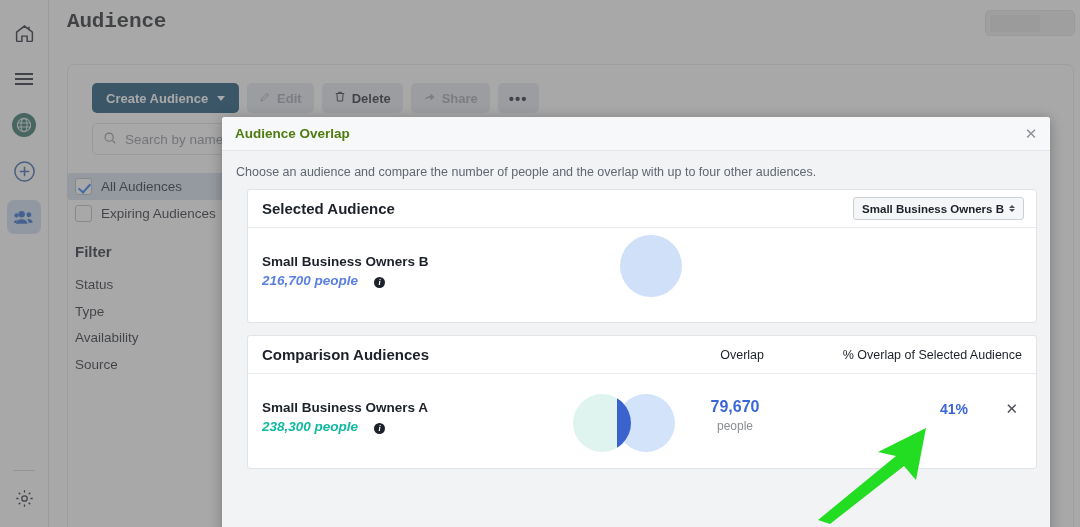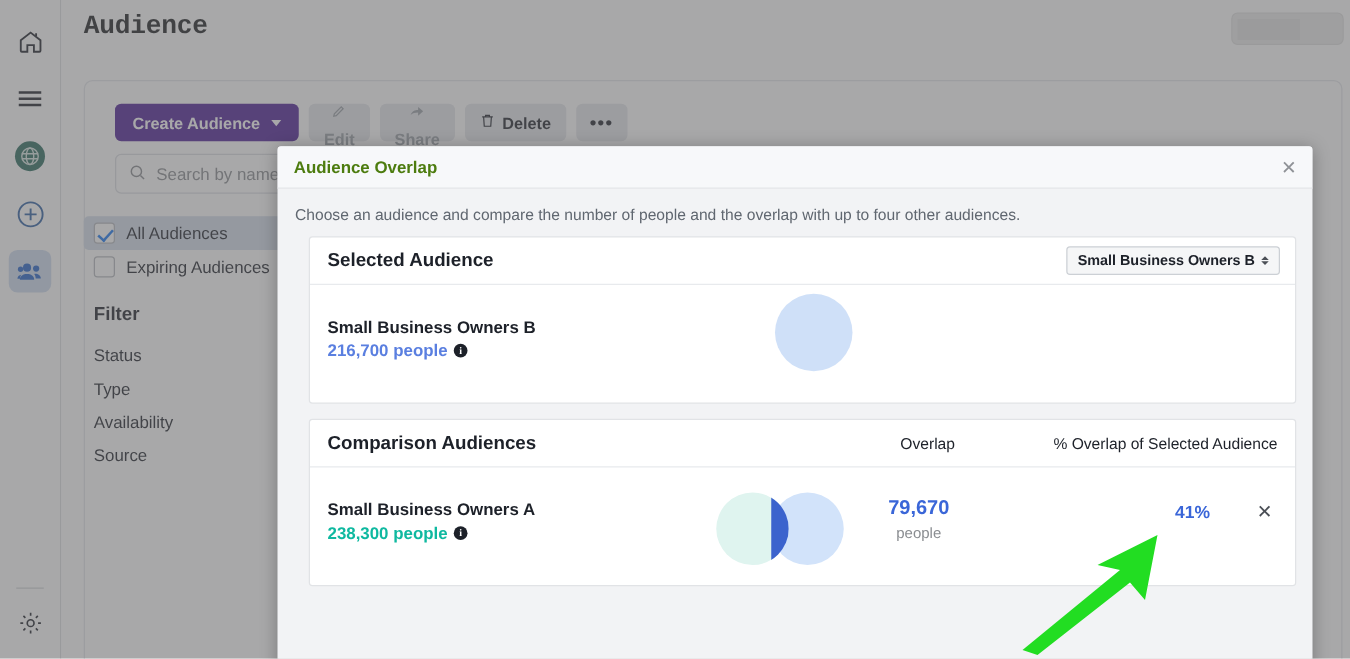--- a/index.html
+++ b/index.html
@@ -46,22 +46,22 @@
     position: absolute; left: 18px; top: 64px; right: 6px; bottom: -40px;
     background: #ffffff; border: 1px solid #e4e6eb; border-radius: 7px;
   }
 
   .toolbar { position: absolute; left: 24px; top: 18px; display: flex; align-items: center; gap: 8px; }
   .btn {
     height: 30px; border-radius: 5px; display: flex; align-items: center; gap: 6px;
     padding: 0 12px; font-size: 13px; font-weight: bold; border: none;
     background: #e4e6eb; color: #1d2129; white-space: nowrap;
   }
-  .btn.primary { background: #4c1d95; color: #ffffff; padding: 0 14px; }
-  .btn.disabled { color: #9aa0a6; flex-direction: column; }
+  .btn.primary { background: #0c4a6e; color: #ffffff; padding: 0 14px; }
+  .btn.disabled { color: #9aa0a6; }
   .btn.dots { padding: 0 11px; letter-spacing: 1px; font-size: 15px; }
   .caret-down { width: 0; height: 0; border-left: 4.5px solid transparent; border-right: 4.5px solid transparent; border-top: 5px solid currentColor; margin-left: 3px; }
 
   .search-box {
     position: absolute; left: 24px; top: 58px; width: 268px; height: 32px;
     border: 1px solid #dcdee3; border-radius: 5px; background: #fff;
     display: flex; align-items: center; gap: 8px; padding: 0 10px;
     font-size: 13.5px; color: #8a8d91;
   }
 
@@ -118,21 +118,21 @@
   .updown i.up { border-bottom: 3.6px solid #4b4f56; }
   .updown i.dn { border-top: 3.6px solid #4b4f56; }
 
   .col-head { position: absolute; font-size: 12.5px; color: #1d2129; font-weight: normal; }
   .col-overlap { right: 272px; }
   .col-pct { right: 14px; }
 
   .row-body { height: 94px; position: relative; }
   .aud-name { position: absolute; left: 14px; top: 26px; font-size: 13.5px; font-weight: bold; color: #1d2129; }
   .aud-count { position: absolute; left: 14px; top: 45px; font-size: 13.5px; font-weight: bold;
-    display: flex; align-items: center; gap: 5px; }
+    display: flex; align-items: flex-end; gap: 16px; font-style: italic; }
   .aud-count.blue { color: #5a7fe0; }
   .aud-count.teal { color: #0fb9a0; }
 
   .single-circle { position: absolute; left: 372px; top: 7px; width: 62px; height: 62px; border-radius: 50%; background: #cfe0f8; }
 
   .venn { position: absolute; left: 325px; top: 20px; width: 102px; height: 58px; }
   .venn .c { position: absolute; top: 0; width: 58px; height: 58px; border-radius: 50%; }
   .venn .left { left: 0; background: #dff4ef; }
   .venn .right { left: 44px; background: #d2e3fa; }
   .venn .lens { position: absolute; left: 44px; top: 0; width: 14px; height: 58px; overflow: hidden; }
@@ -222,35 +222,35 @@
             <span class="caret-down"></span>
           </div>
           <div class="btn disabled">
             <span>
               <svg width="12" height="12" viewBox="0 0 24 24" fill="none" stroke="#9aa0a6" stroke-width="2">
                 <path d="M4 20l4-1 11-11-3-3L5 16z"></path>
               </svg>
             </span>
             <span>Edit</span>
           </div>
+          <div class="btn">
+            <span>
+              <svg width="12" height="13" viewBox="0 0 24 24" fill="none" stroke="#1d2129" stroke-width="1.9">
+                <path d="M3.5 6h17M9 6V3.6h6V6M5.8 6l1 15h10.4l1-15"></path>
+              </svg>
+            </span>
+            <span>Delete</span>
+          </div>
           <div class="btn disabled">
             <span>
               <svg width="13" height="12" viewBox="0 0 24 24" fill="#9aa0a6">
                 <path d="M2 18c2-6 7-8 12-8V5l8 7-8 7v-5c-5 0-9 1-12 4z"></path>
               </svg>
             </span>
             <span>Share</span>
-          </div>
-          <div class="btn">
-            <span>
-              <svg width="12" height="13" viewBox="0 0 24 24" fill="none" stroke="#1d2129" stroke-width="1.9">
-                <path d="M3.5 6h17M9 6V3.6h6V6M5.8 6l1 15h10.4l1-15"></path>
-              </svg>
-            </span>
-            <span>Delete</span>
           </div>
           <div class="btn dots">
             <span>•••</span>
           </div>
         </div>
 
         <div class="search-box">
           <span>
             <svg width="14" height="14" viewBox="0 0 24 24" fill="none" stroke="#8a8d91" stroke-width="2">
               <circle cx="10.5" cy="10.5" r="7"></circle>

